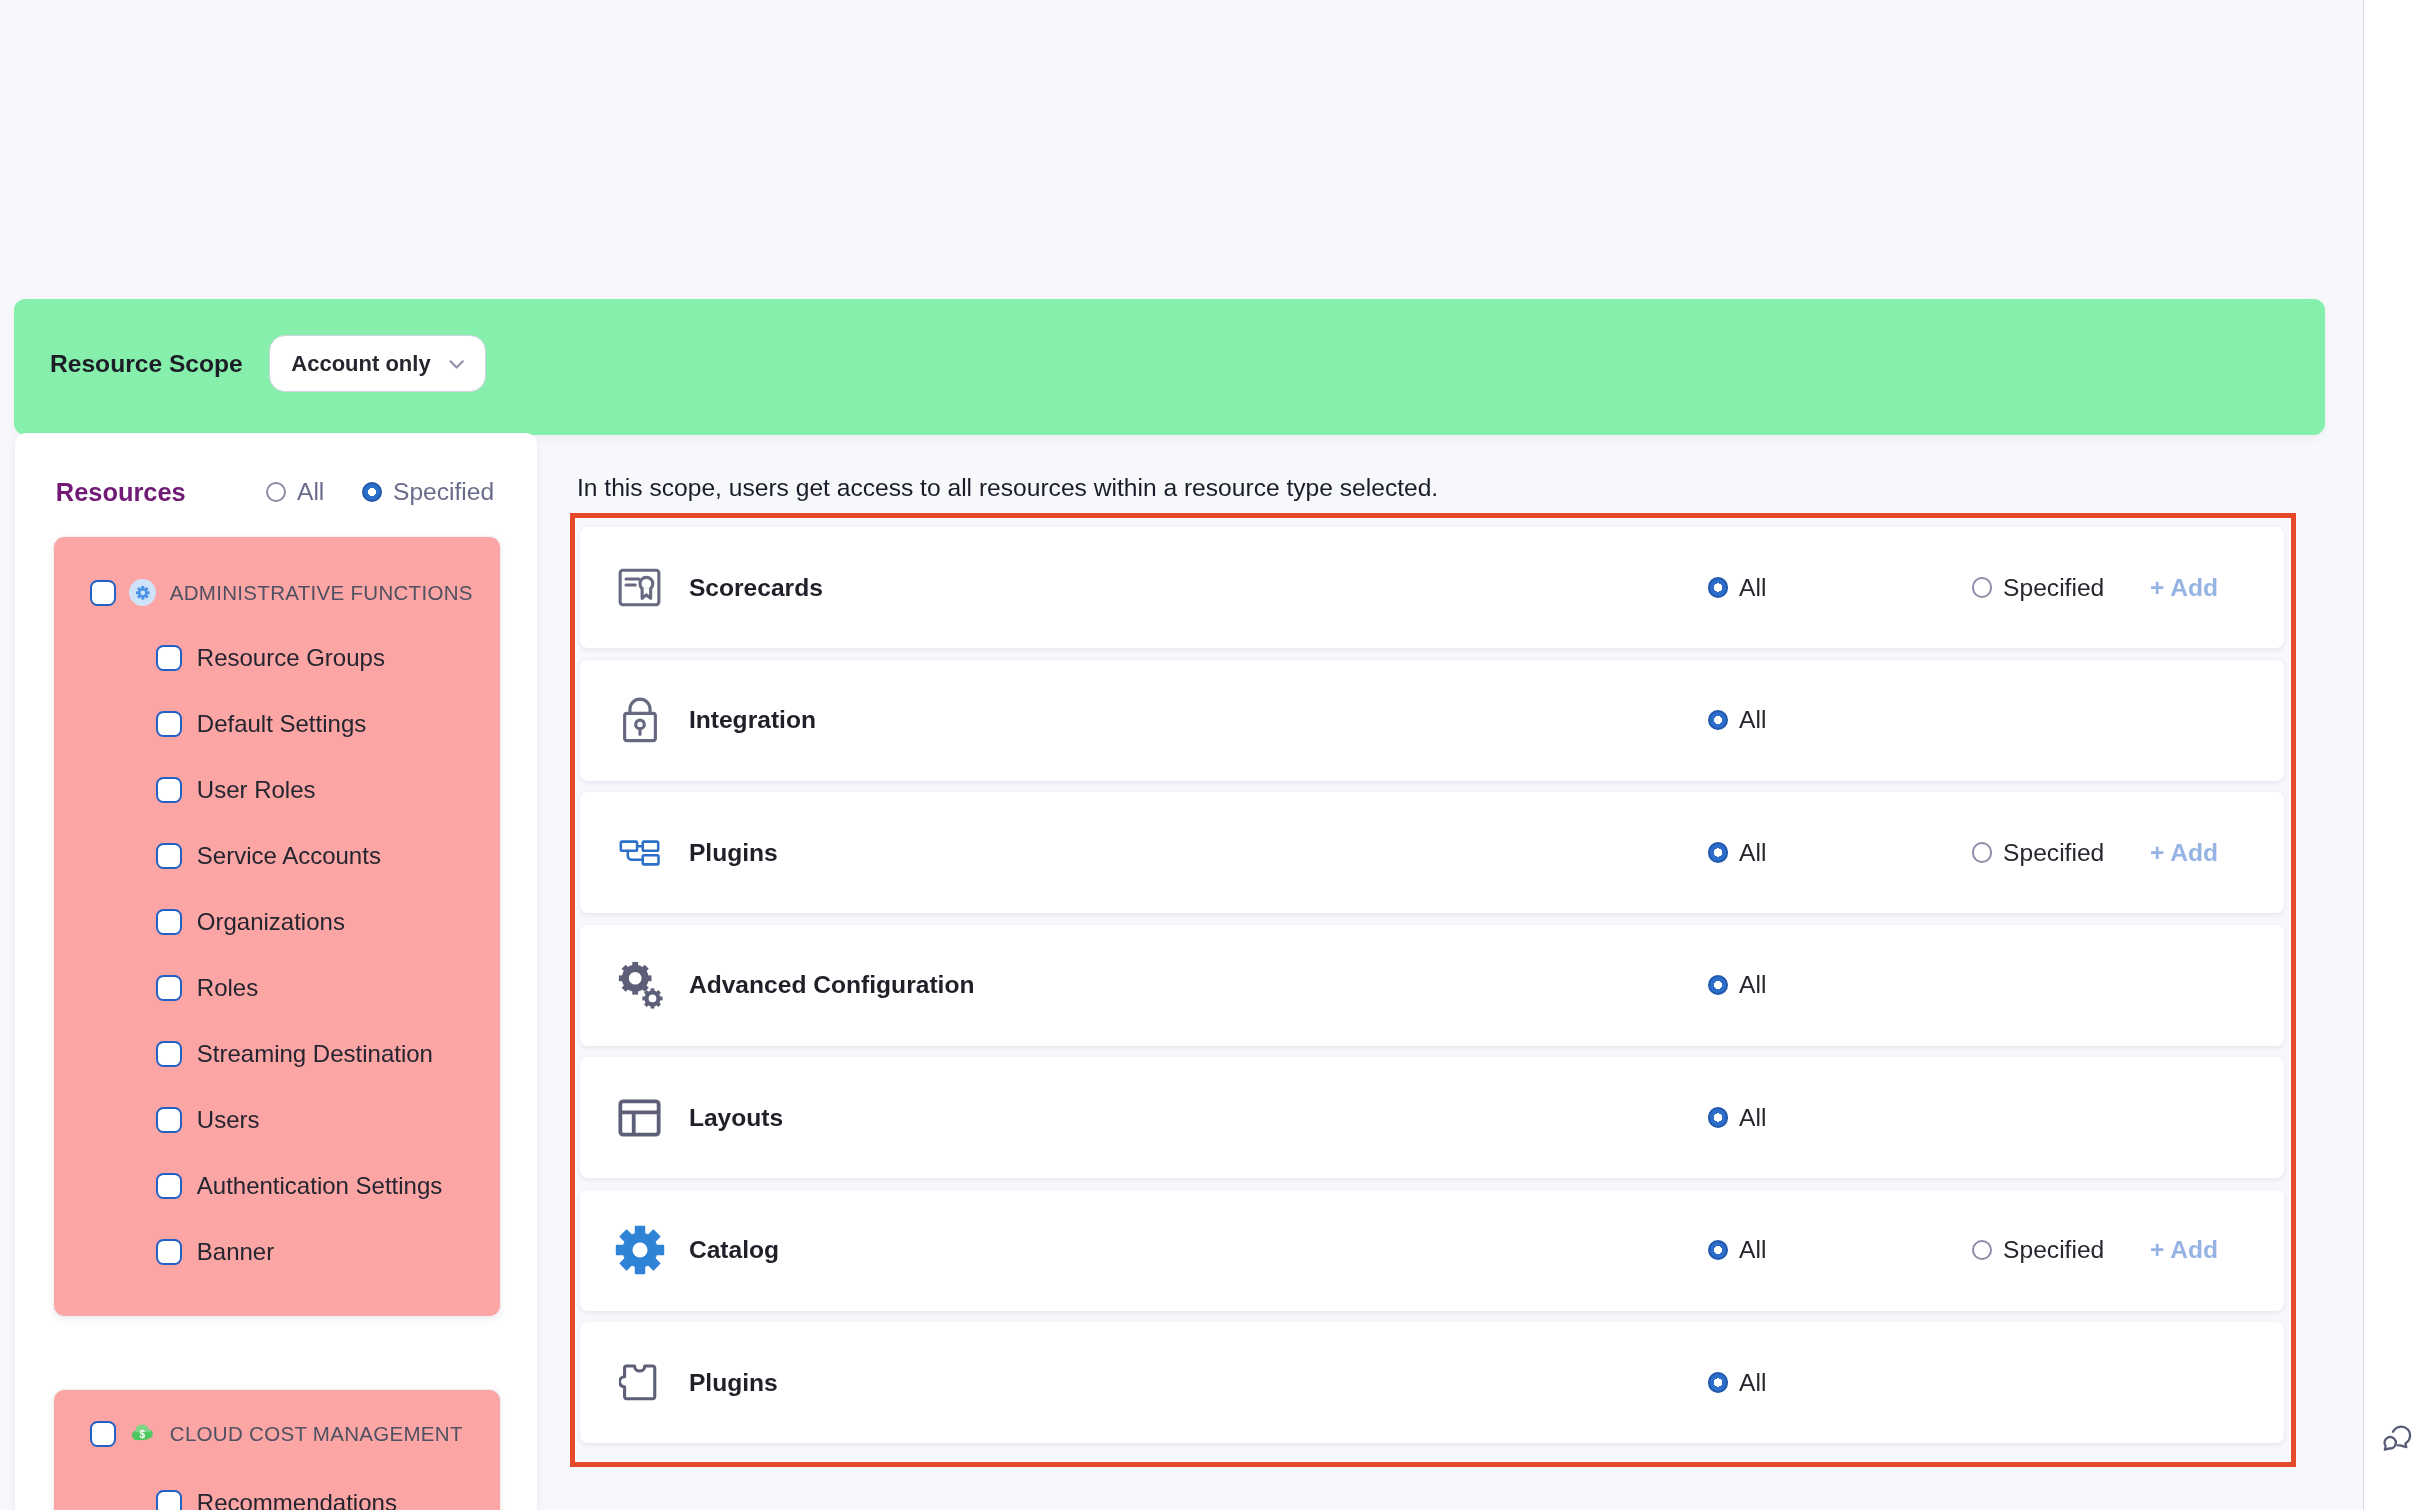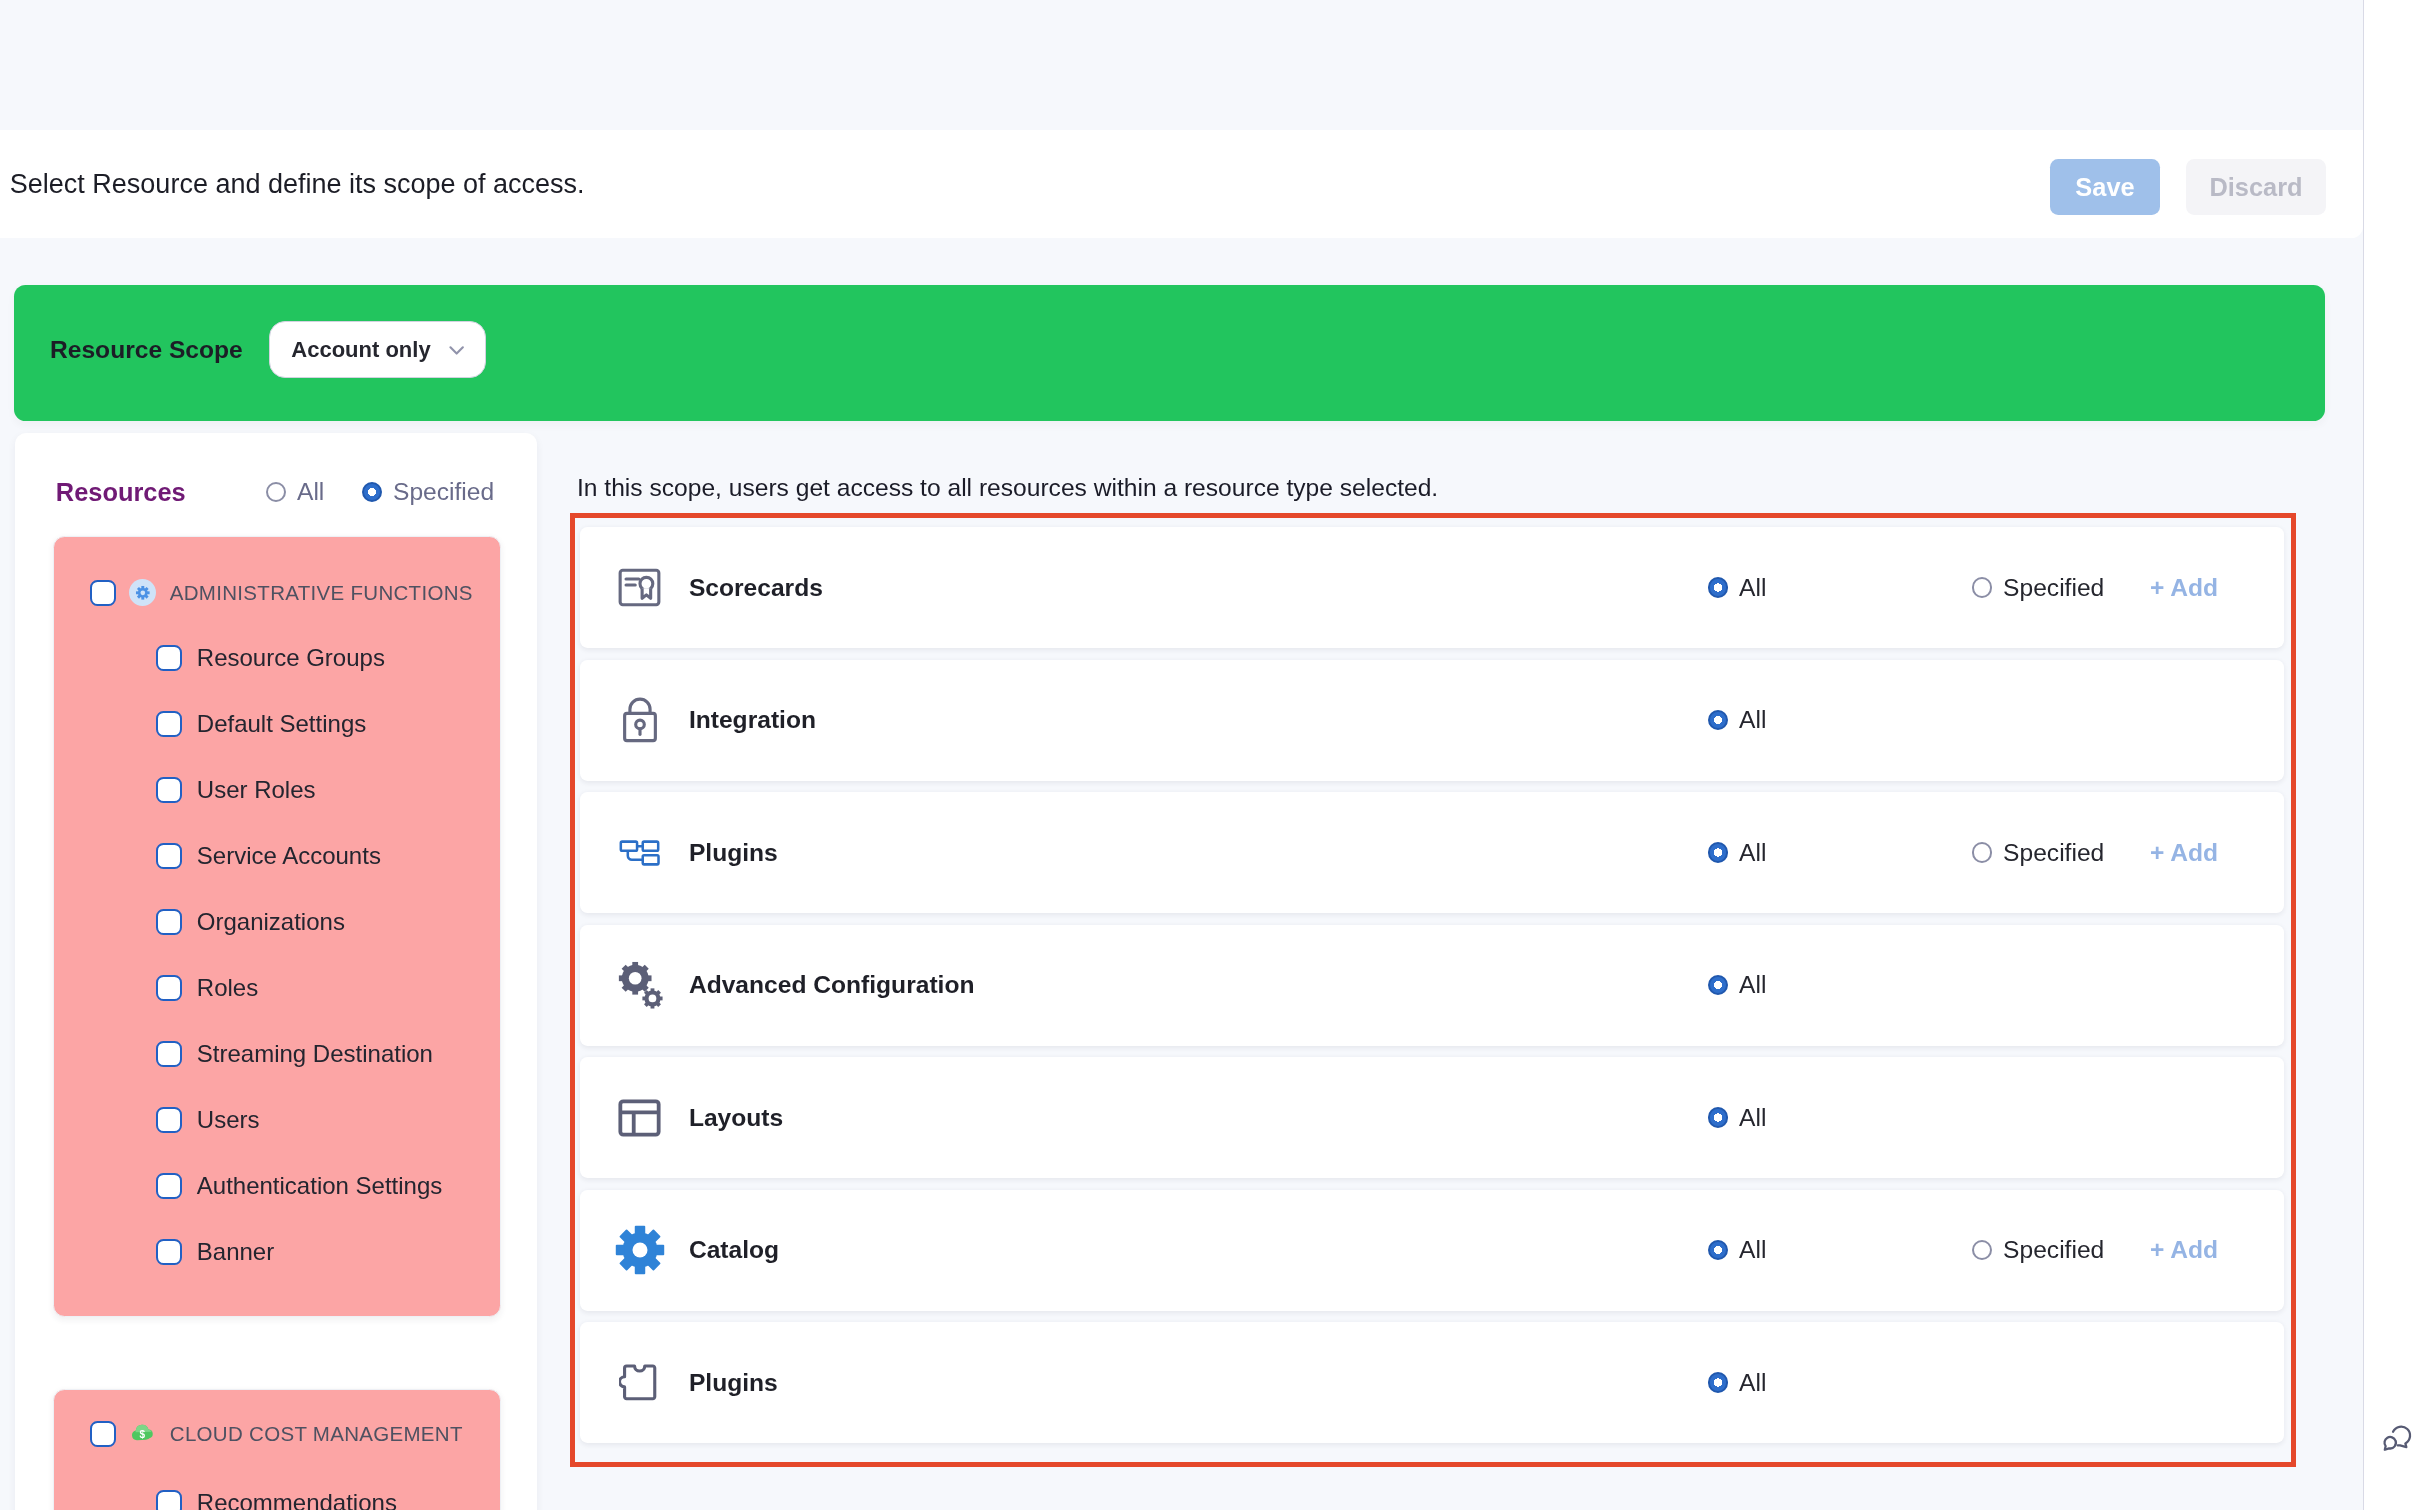--- a/index.html
+++ b/index.html
@@ -23,22 +23,22 @@
 .subtitle { position:absolute; left:9.8px; top:50%; transform:translateY(-50%);
   font-size:27px; color:#1c1d26; }
 .btn-save { position:absolute; left:2050px; top:29px; width:110px; height:56px;
   background:#9fc0ea; border-radius:8.2px; color:#fff; font-weight:bold; font-size:25.4px;
   display:flex; align-items:center; justify-content:center; }
 .btn-discard { position:absolute; left:2186px; top:29px; width:140px; height:56px;
   background:#f4f4f7; border-radius:8.2px; color:#b9bac6; font-weight:bold; font-size:25.4px;
   display:flex; align-items:center; justify-content:center; }
 
 
-.scope-card { position:absolute; left:14px; top:285px; width:2311px; height:136px;
-  background:#22c55e; border-radius:11.5px; box-shadow:0 3.3px 8.2px rgba(40,41,61,0.04); }
+.scope-card { position:absolute; left:14px; top:299px; width:2311px; height:136px;
+  background:#86efac; border-radius:11.5px; box-shadow:0 3.3px 8.2px rgba(40,41,61,0.04); }
 .scope-title { position:absolute; left:36px; top:65px; transform:translateY(-50%);
   font-size:24.6px; font-weight:bold; color:#1c1d26; }
 .dropdown { position:absolute; left:255px; top:36px; width:217px; height:57px;
   border:1.6px solid #d2d3e0; border-radius:16px; background:#fff; }
 .dropdown .dtext { position:absolute; left:21.3px; top:50%; transform:translateY(-50%);
   font-size:22px; font-weight:bold; color:#25262e; }
 .dropdown svg { position:absolute; right:18px; top:50%; transform:translateY(-50%); }
 
 
 .res-panel { position:absolute; left:14.8px; top:433px; width:522px; height:1115px;
@@ -88,25 +88,20 @@
 .ch2 .cat-icon { top:29.5px; }
 .ch2 .cat-name { top:44px; }
 
 
 .chat { position:absolute; right:12.3px; bottom:51px; }
 </style>
 </head>
 <body>
 <div class="app">
  <div class="content">
-  <div class="subbar">
-    <div class="subtitle">Select Resource and define its scope of access.</div>
-    <div class="btn-save">Save</div>
-    <div class="btn-discard">Discard</div>
-  </div>
   <div class="scope-card">
     <div class="scope-title">Resource Scope</div>
     <div class="dropdown">
           <span class="dtext">Account only</span>
       <svg width="21.3" height="21.3" viewBox="0 0 24 24" fill="none" stroke="#9193ab" stroke-width="2.4" stroke-linecap="round" stroke-linejoin="round">
             <path d="M5 9 L12 16 L19 9"></path>
           </svg>
     </div>
   </div>
 

